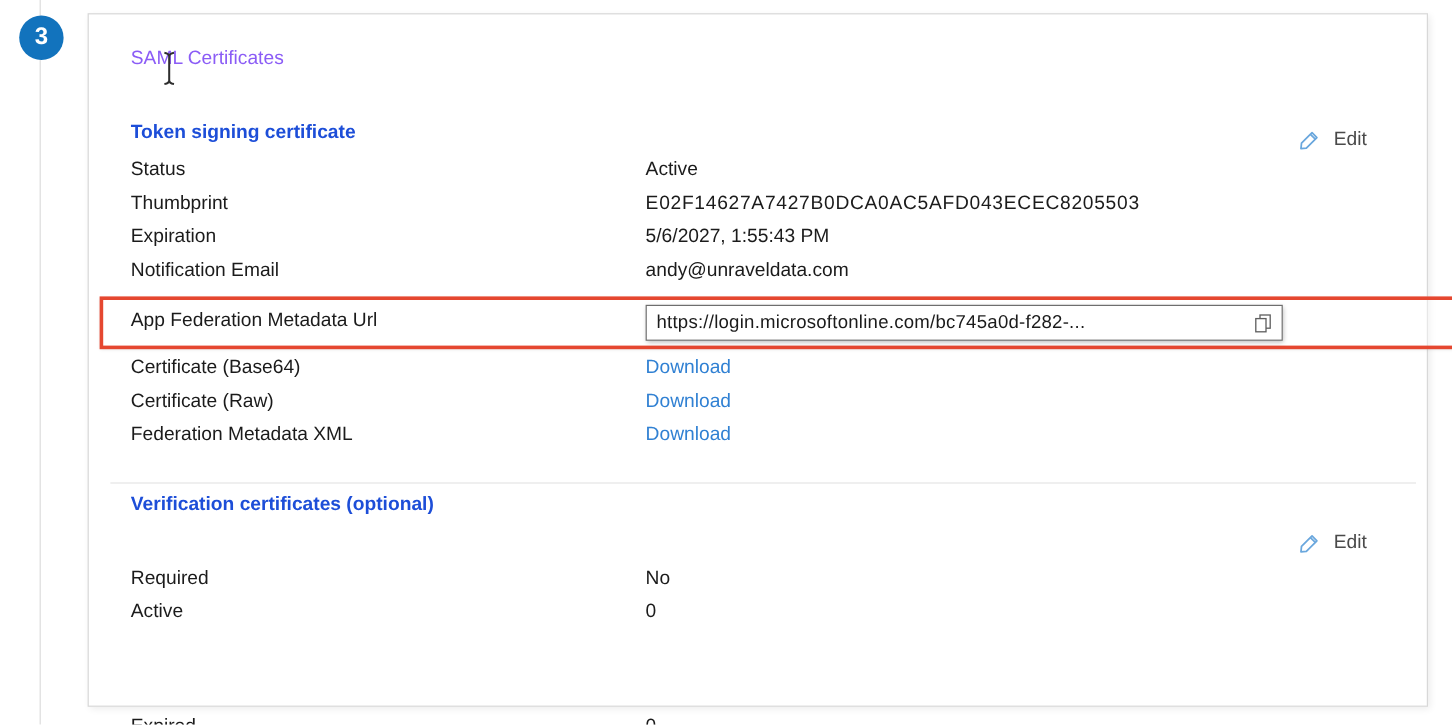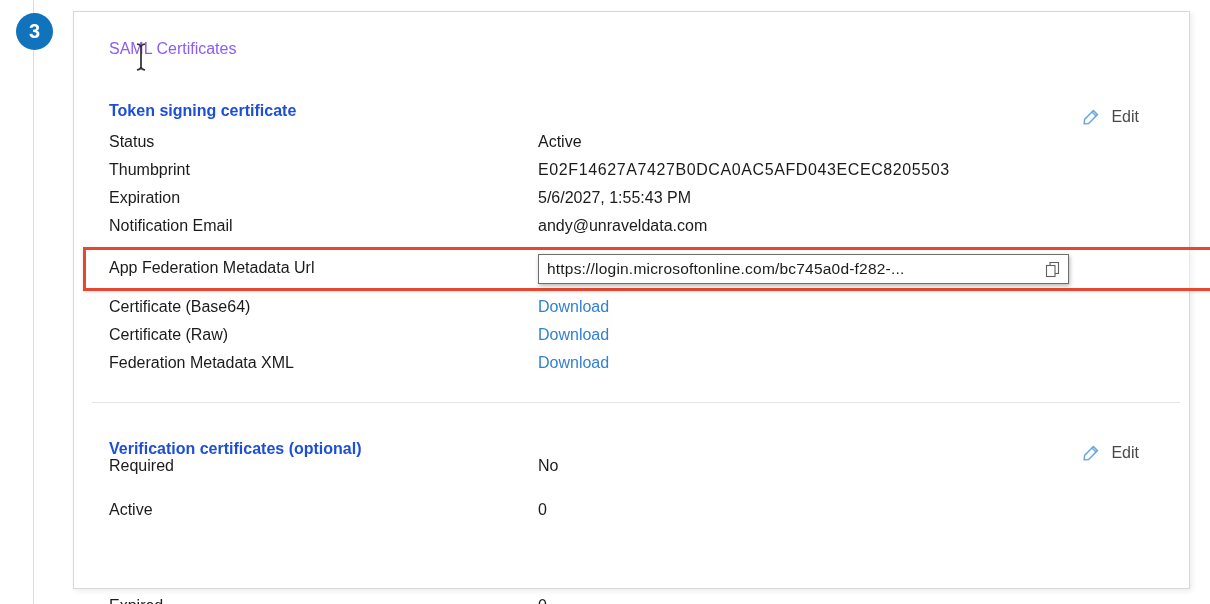--- a/index.html
+++ b/index.html
@@ -18,42 +18,42 @@
     position:absolute; left:73px; top:11px; width:1117px; height:578px;
     background:#ffffff; border:1px solid #d8d8d8;
     box-shadow: 2px 2px 6px rgba(0,0,0,0.08);
     box-sizing:border-box;
   }
   .card-title { position:absolute; left:35px; top:28px; font-size:16px; color:#8b5cf6; }
   .ibeam-cursor { position:absolute; left:60px; top:30px; width:14px; height:30px; }
 
   .section-heading { position:absolute; left:35px; font-weight:bold; font-size:16px; color:#1d4ed8; }
   .heading-token { top:90px; }
-  .heading-verif { top:428px; }
+  .heading-verif { top:400px; }
 
   .edit-btn {
     position:absolute; right:50px; display:flex; align-items:flex-start; gap:11px;
     cursor:pointer; color:#4a4a4a; font-size:16px;
   }
   .edit-token { top:96px; }
   .edit-verif { top:432px; }
 
   .row { position:absolute; left:35px; right:55px; height:22px; }
   .row .lbl { position:absolute; left:0; top:0; white-space:nowrap; }
   .row .val { position:absolute; left:429px; top:0; white-space:nowrap; }
   .val.mono-like { letter-spacing:0.6px; }
 
   .r-status   { top:121px; }
   .r-thumb    { top:149px; }
   .r-expire   { top:177px; }
   .r-email    { top:205px; }
   .r-dl0      { top:286px; }
   .r-dl1      { top:314px; }
   .r-dl2      { top:342px; }
-  .r-req      { top:445px; }
+  .r-req      { top:462px; }
   .r-active   { top:489px; }
   .r-expired  { top:544px;margin-top:41px; }
 
   .dl-link { color:#3181d3; cursor:pointer; text-decoration:none; }
 
   .highlight-box {
     position:absolute; left:9px; top:235px; width:1143px; height:44px;
     border:3px solid #e54730; box-sizing:border-box; background:rgba(255,255,255,0.4);
     box-shadow: 0 1px 3px rgba(0,0,0,0.12);
   }

